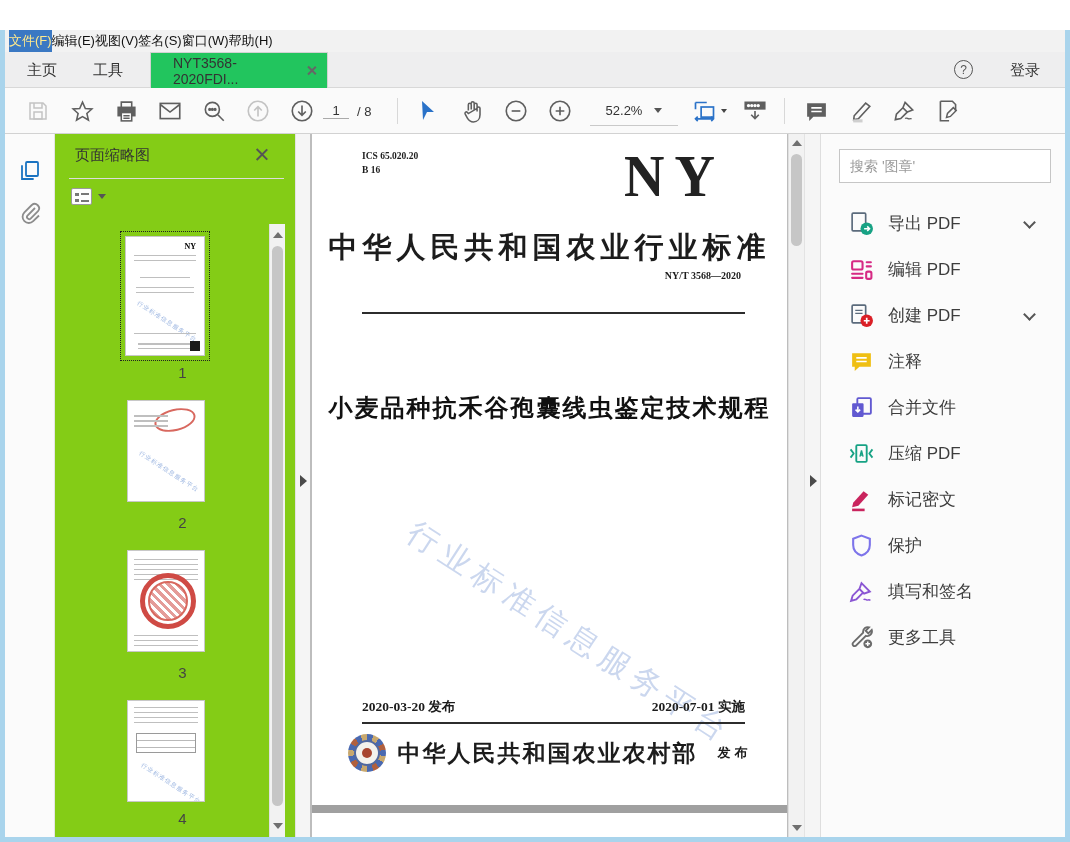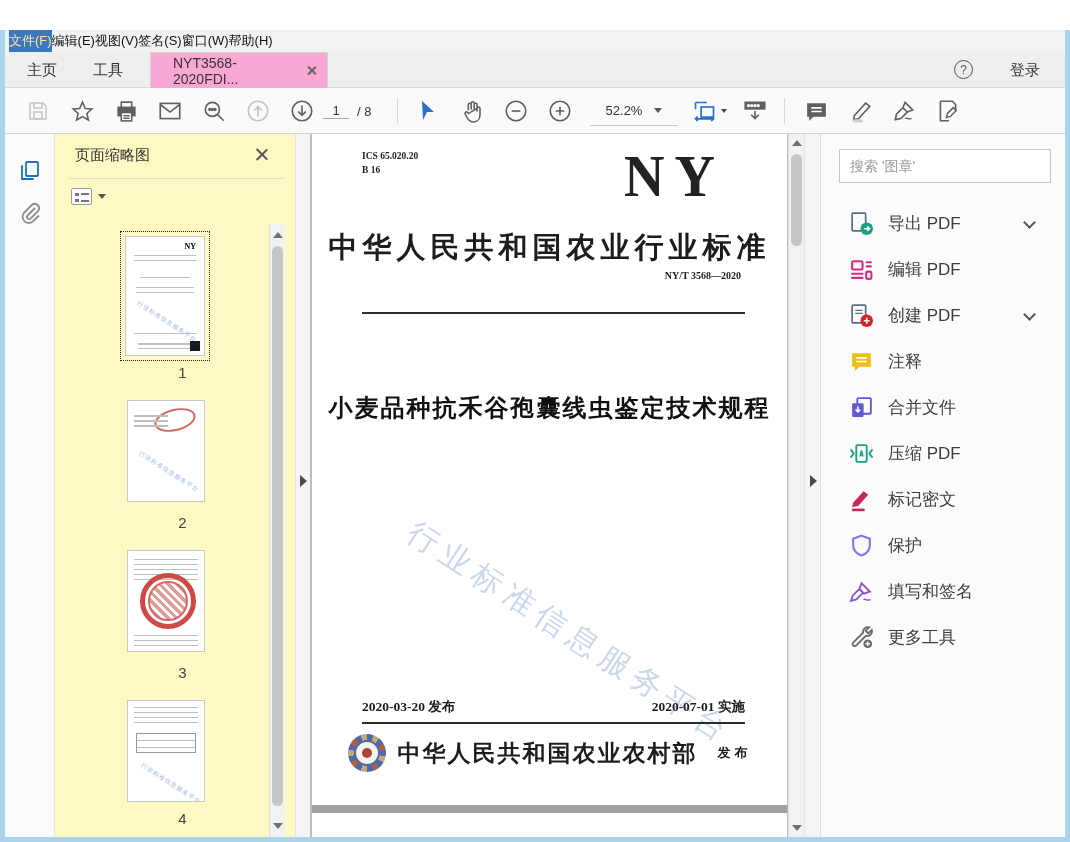--- a/index.html
+++ b/index.html
@@ -31,21 +31,21 @@
   
   .menubar{position:absolute;left:5px;right:5px;top:30px;height:22px;background:#f2f2f2;
     display:flex;align-items:stretch;padding-left:4px;font-size:13px;color:#111;}
   .menu-item{display:flex;align-items:center;padding:0 0;cursor:default;}
   .menu-item.sel{background:#3a78c3;color:#ffe98c;}
 
   
   .tabbar{position:absolute;left:5px;right:5px;top:52px;height:36px;background:#eeeeef;
     border-bottom:1px solid #d8d8d8;font-size:15px;color:#333;}
   .tab-txt{position:absolute;top:0;height:36px;display:flex;align-items:center;}
-  .doctab{position:absolute;left:145px;top:0;height:36px;width:178px;background:#f9a8d4;
+  .doctab{position:absolute;left:145px;top:0;height:36px;width:178px;background:#22c55e;
     border:1px solid #d2d2d2;border-bottom:none;display:flex;align-items:center;
     padding:0 10px 0 22px;gap:10px;font-size:14px;color:#333;}
   .tabclose{position:relative;width:11px;height:11px;flex:0 0 auto;}
   .tabclose::before,.tabclose::after{content:"";position:absolute;left:5px;top:0;width:1.5px;height:11px;background:#666;}
   .tabclose::before{transform:rotate(45deg);} .tabclose::after{transform:rotate(-45deg);}
   .helpbtn{position:absolute;right:92px;top:8px;width:19px;height:19px;border:1.5px solid #555;
     border-radius:50%;display:flex;align-items:center;justify-content:center;font-size:12px;color:#555;}
   .login{position:absolute;right:25px;top:0;height:36px;display:flex;align-items:center;font-size:15px;color:#333;}
 
   
@@ -62,21 +62,21 @@
     justify-content:center;gap:12px;font-size:13px;color:#333;border-bottom:1px solid #c9c9c9;height:30px;top:8px;}
   .caret{width:0;height:0;border-left:4px solid transparent;border-right:4px solid transparent;border-top:5px solid #555;}
   .smallcaret{width:0;height:0;border-left:3.5px solid transparent;border-right:3.5px solid transparent;border-top:4.5px solid #444;margin-left:3px;}
 
   
   .main{position:absolute;left:5px;right:5px;top:134px;height:703px;background:#fff;}
 
   .navstrip{position:absolute;left:0;top:0;width:50px;height:703px;background:#fbfbfb;border-right:1px solid #e4e4e4;}
   .navicon{position:absolute;left:12px;width:26px;height:26px;display:flex;align-items:center;justify-content:center;}
 
-  .leftpanel{position:absolute;left:50px;top:0;width:255px;height:703px;background:#fef9c3;}
+  .leftpanel{position:absolute;left:50px;top:0;width:255px;height:703px;background:#84cc16;}
   .lp-head{position:absolute;left:20px;top:12px;font-size:15px;color:#333;}
   .lp-close{position:absolute;left:200px;top:13px;width:14px;height:14px;}
   .lp-close::before,.lp-close::after{content:"";position:absolute;left:6px;top:0;width:1.6px;height:15px;background:#555;}
   .lp-close::before{transform:rotate(45deg);} .lp-close::after{transform:rotate(-45deg);}
   .lp-div{position:absolute;left:14px;right:26px;top:44px;height:1px;background:#dcdcdc;}
   .lp-opts{position:absolute;left:16px;top:54px;display:flex;align-items:center;gap:6px;}
   .optbox{width:21px;height:17px;border:1px solid #9a9a9a;border-radius:2px;background:#fdfdfd;position:relative;}
   .optbox::before{content:"";position:absolute;left:3px;top:4px;width:4px;height:3px;background:#777;box-shadow:0 6px 0 #777;}
   .optbox::after{content:"";position:absolute;left:9px;top:4px;width:8px;height:2px;background:#777;box-shadow:0 7px 0 #777;}
 

